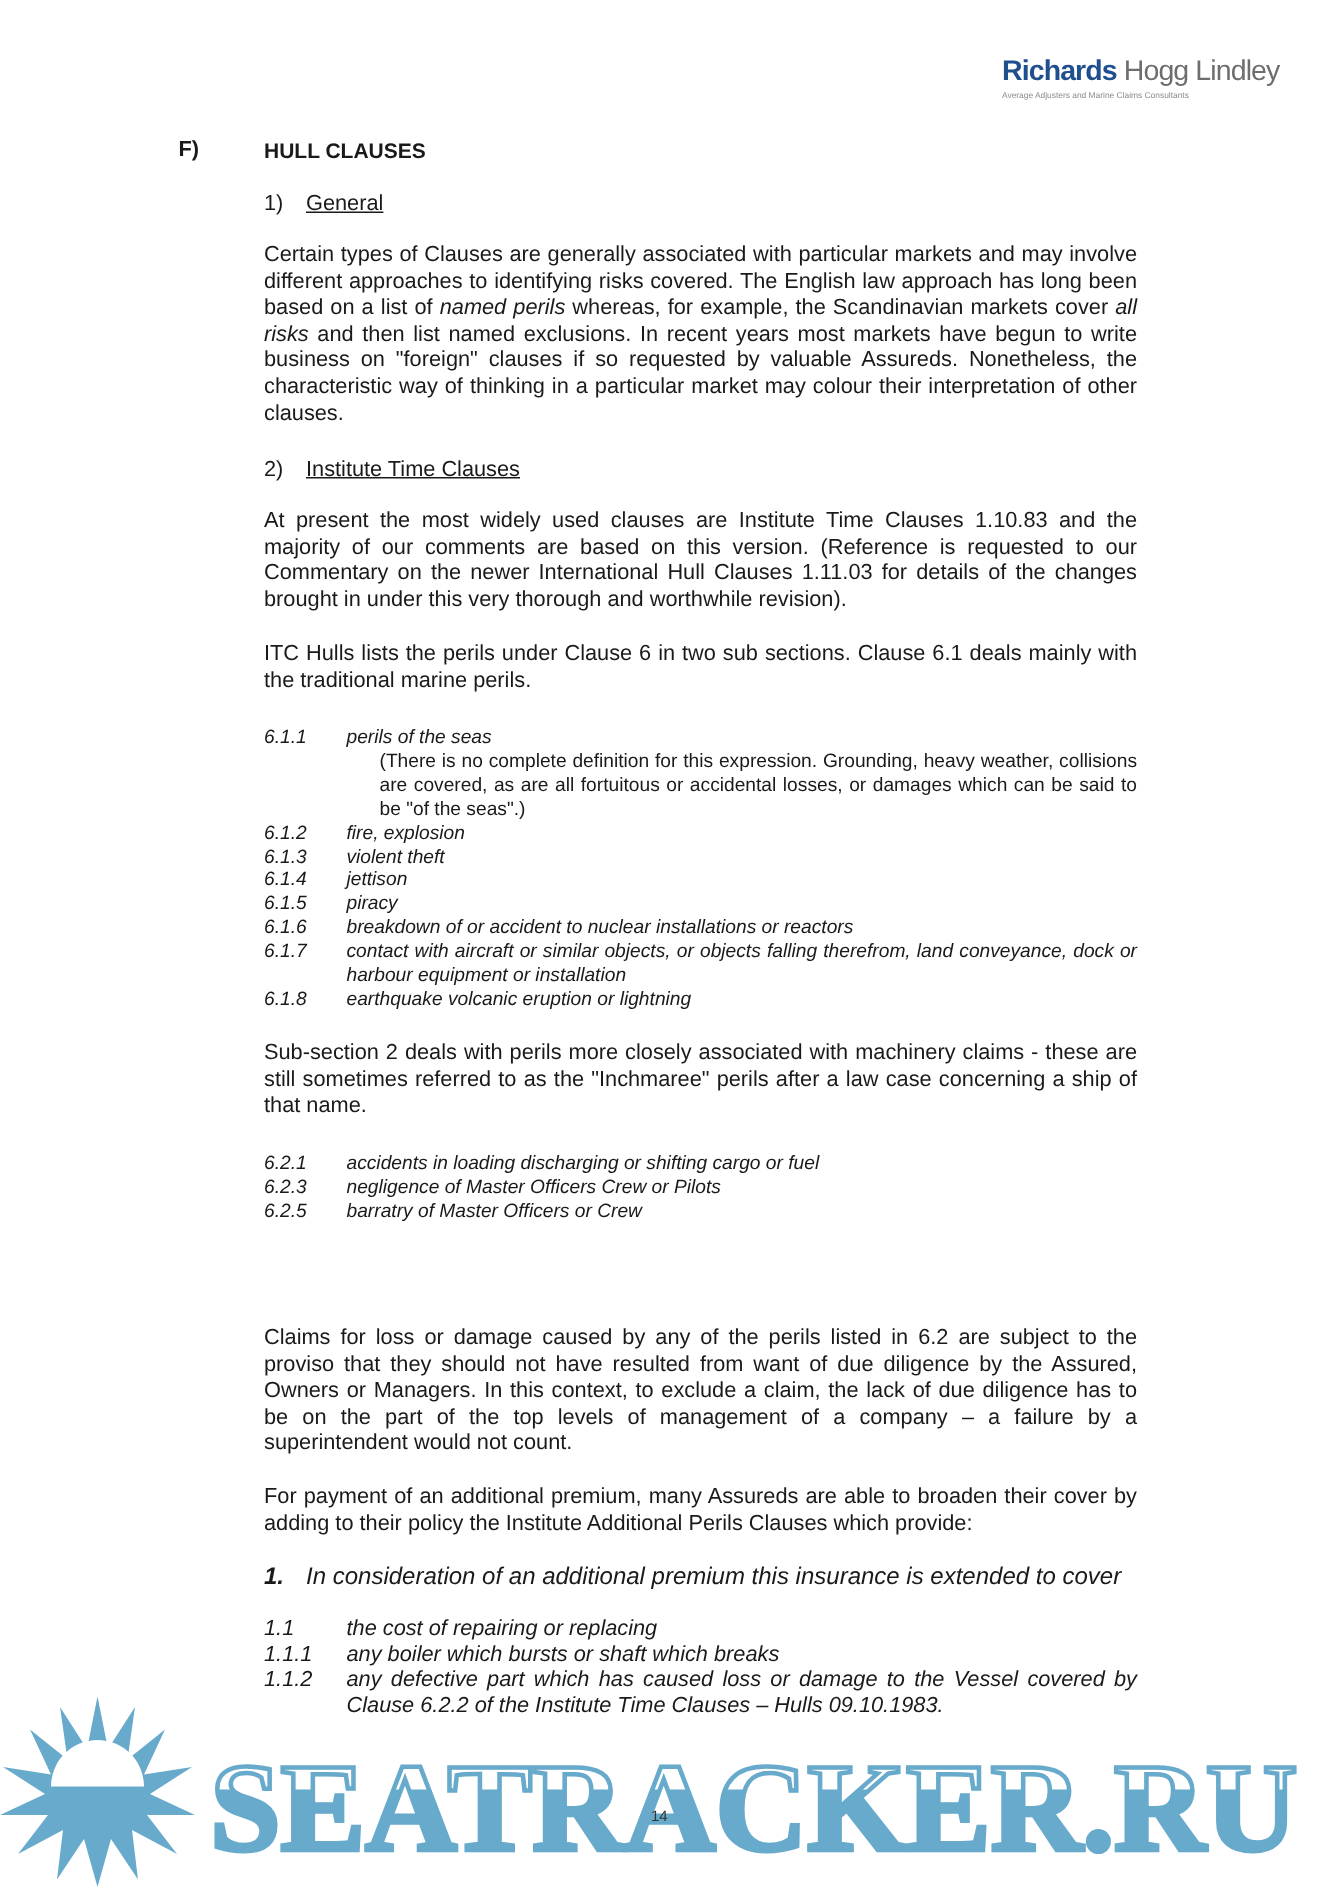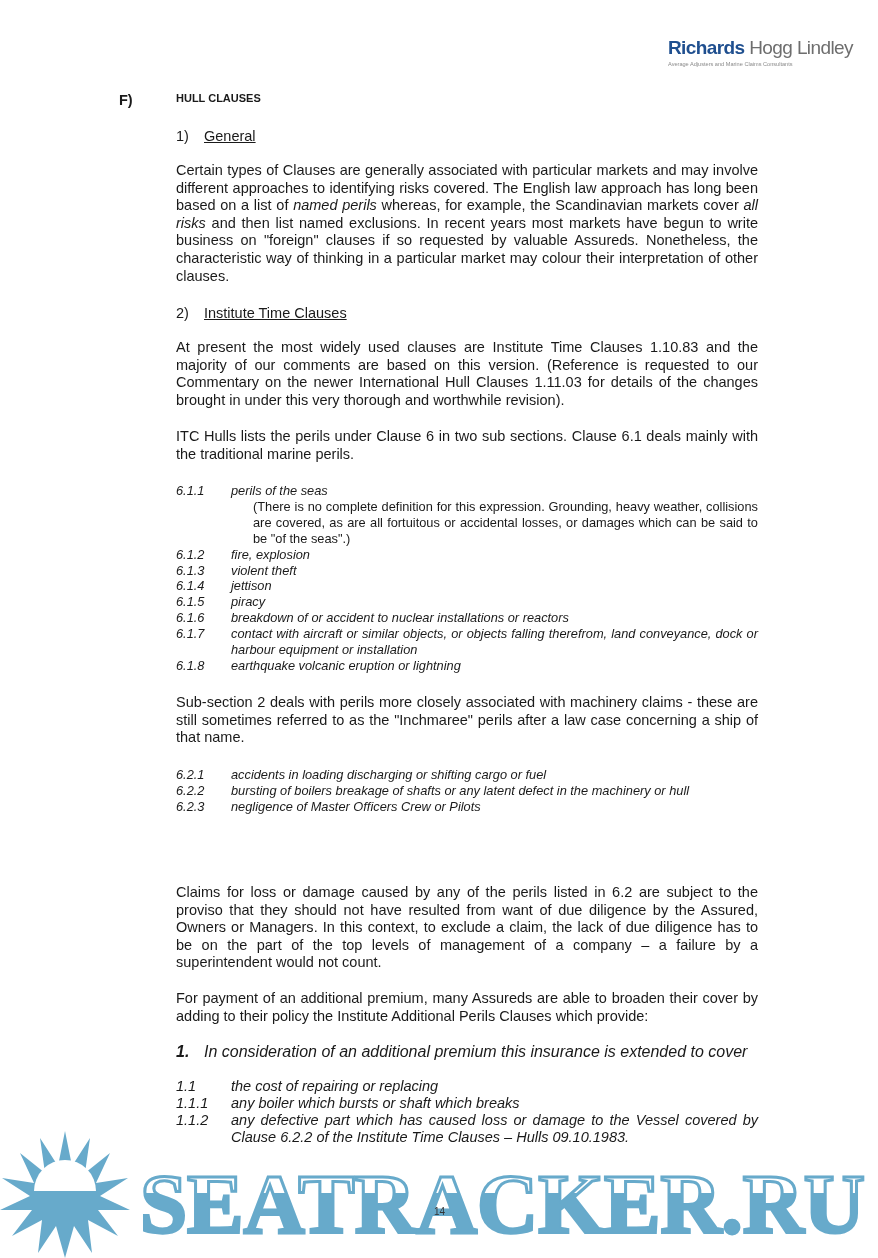--- a/index.html
+++ b/index.html
@@ -5,21 +5,21 @@
   html, body { margin: 0; padding: 0; background: #ffffff; }
   body { width: 878px; height: 1258px; position: relative; overflow: hidden;
          font-family: "Liberation Sans", sans-serif; color: #1a1a1a; }
   .logo { position: absolute; left: 668px; top: 38px; width: 200px; }
   .logo-name { font-size: 19px; letter-spacing: -0.6px; line-height: 20px; white-space: nowrap; }
   .logo-name .a { color: #1f4f8f; font-weight: bold; }
   .logo-name .b { color: #6e6e6e; }
   .logo-tag { font-size: 5.6px; color: #8a8a8a; margin-top: 3px; white-space: nowrap; }
 
   .section-letter { position: absolute; left: 119px; top: 92px; font-weight: bold; font-size: 14.5px; }
-  .section-title { position: absolute; left: 176px; top: 92px; font-weight: bold; font-size: 11px; }
+  .section-title { position: absolute; left: 176px; top: 92px; font-weight: bold; font-size: 14px; }
 
   .sub { position: absolute; left: 176px; font-size: 14.5px; }
   .sub .num { display: inline-block; width: 28px; }
   .sub .title { text-decoration: underline; }
 
   .para { position: absolute; left: 176px; width: 582px; font-size: 14.5px; line-height: 17.6px;
           text-align: justify; }
   .para b { font-weight: normal; }
 
   .list { position: absolute; left: 176px; width: 582px; font-size: 12.8px; line-height: 15.9px; font-style: italic; }
@@ -98,26 +98,26 @@
 </div>
 
 <div class="para" style="top:694px">Sub-section 2 deals with perils more closely associated with machinery claims - these are still sometimes referred to as the "Inchmaree" perils after a law case concerning a ship of that name.</div>
 
 <div class="list" style="top:767px">
   <div class="li">
       <span class="n">6.2.1</span>
       <span class="t">accidents in loading discharging or shifting cargo or fuel</span>
     </div>
   <div class="li">
-      <span class="n">6.2.2</span>
-      <span class="t">bursting of boilers breakage of shafts or any latent defect in the machinery or hull</span>
+      <span class="n">6.2.3</span>
+      <span class="t">negligence of Master Officers Crew or Pilots</span>
     </div>
   <div class="li">
-      <span class="n">6.2.3</span>
-      <span class="t">negligence of Master Officers Crew or Pilots</span>
+      <span class="n">6.2.5</span>
+      <span class="t">barratry of Master Officers or Crew</span>
     </div>
 </div>
 
 <div class="para" style="top:884px"><b>Claims for loss or damage caused by any of the perils listed in 6.2 are subject to the proviso that they should not have resulted from want of due diligence by the Assured</b><span>, </span><b>Owners or Managers</b><span>. In this context, to exclude a claim, the lack of due diligence has to be on the part of the top levels of management of a company – a failure by a superintendent would not count.</span></div>
 
 <div class="para" style="top:990px">For payment of an additional premium, many Assureds are able to broaden their cover by adding to their policy the Institute Additional Perils Clauses which provide:</div>
 
 <div class="ip-head"><span class="n">1.</span><span>In consideration of an additional premium this insurance is extended to cover</span></div>
 
 <div class="ip-list">

